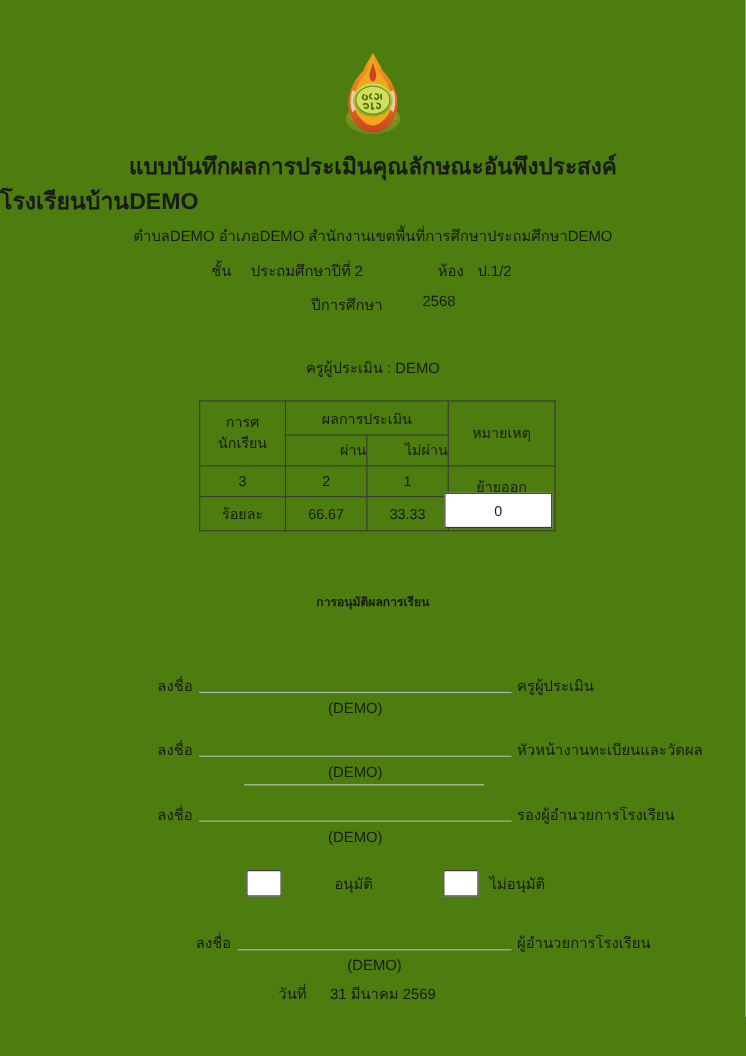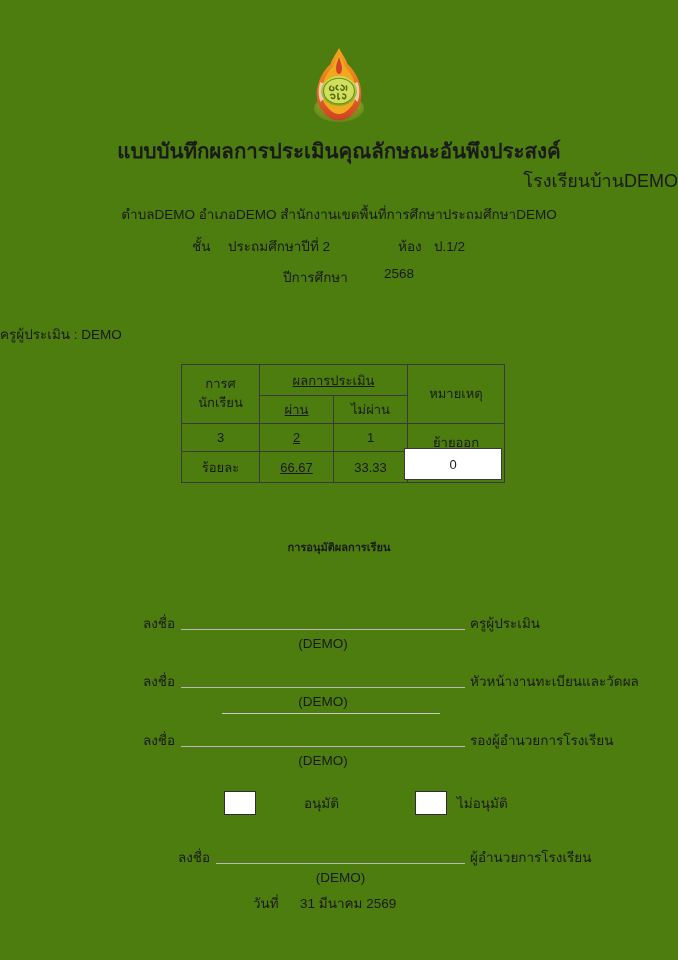--- a/index.html
+++ b/index.html
@@ -48,23 +48,23 @@
     font-size: 20.5px;
     font-weight: bold;
     letter-spacing: 0px;
     white-space: nowrap;
   }
   .school-name {
     position: absolute;
     left: 0;
     top: 166px;
     width: 678px;
-    text-align: right;
-    font-size: 18px;
-    font-weight: normal;
+    text-align: left;
+    font-size: 21px;
+    font-weight: bold;
   }
   .address-line {
     position: absolute;
     left: 0;
     top: 203px;
     width: 678px;
     text-align: center;
     font-size: 13.5px;
   }
 
@@ -107,45 +107,46 @@
   .year-row .val-year {
     position: absolute;
     left: 384px;
   }
 
   .teacher-row {
     position: absolute;
     left: 0;
     top: 323px;
     width: 678px;
+    text-align: center;
     font-size: 13.5px;
   }
 
   
   .result-table {
     position: absolute;
     left: 181px;
     top: 364px;
     border-collapse: collapse;
     font-size: 13px;
   }
   .result-table td,
   .result-table th {
     border: 1px solid #3a3a3a;
     text-align: center;
     font-weight: normal;
     padding: 0;
     vertical-align: middle;
   }
   .result-table .c1 { width: 77px; }
-  .result-table .c2 { width: 73px; text-decoration: underline; }
+  .result-table .c2 { width: 73px; }
   .result-table .c3 { width: 73px; }
   .result-table .c4 { width: 96px; }
   .result-table .row-h  td { height: 30px; }
-  .result-table .row-h2 td { height: 27px; }
+  .result-table .row-h2 td { height: 27px; text-align: right; }
   .result-table .row-d  td { height: 27px; }
   .result-table .row-p  td { height: 30px; }
   .result-table .stack-cell {
     line-height: 1.45;
     padding: 3px 0;
   }
 
   
   .approval-title {
     position: absolute;
@@ -211,21 +212,21 @@
     width: 678px;
     font-size: 13.5px;
   }
   .check-item {
     position: absolute;
     display: flex;
     align-items: center;
     gap: 10px;
   }
   .check-approve  { left: 224px; gap: 48px; }
-  .check-reject   { left: 415px; }
+  .check-reject   { left: 403px; }
   .checkbox {
     width: 32px;
     height: 24px;
     border: 1.4px solid #2e2e2e;
     background: #ffffff;
     box-sizing: border-box;
     display: inline-block;
   }
 
   .date-row {

